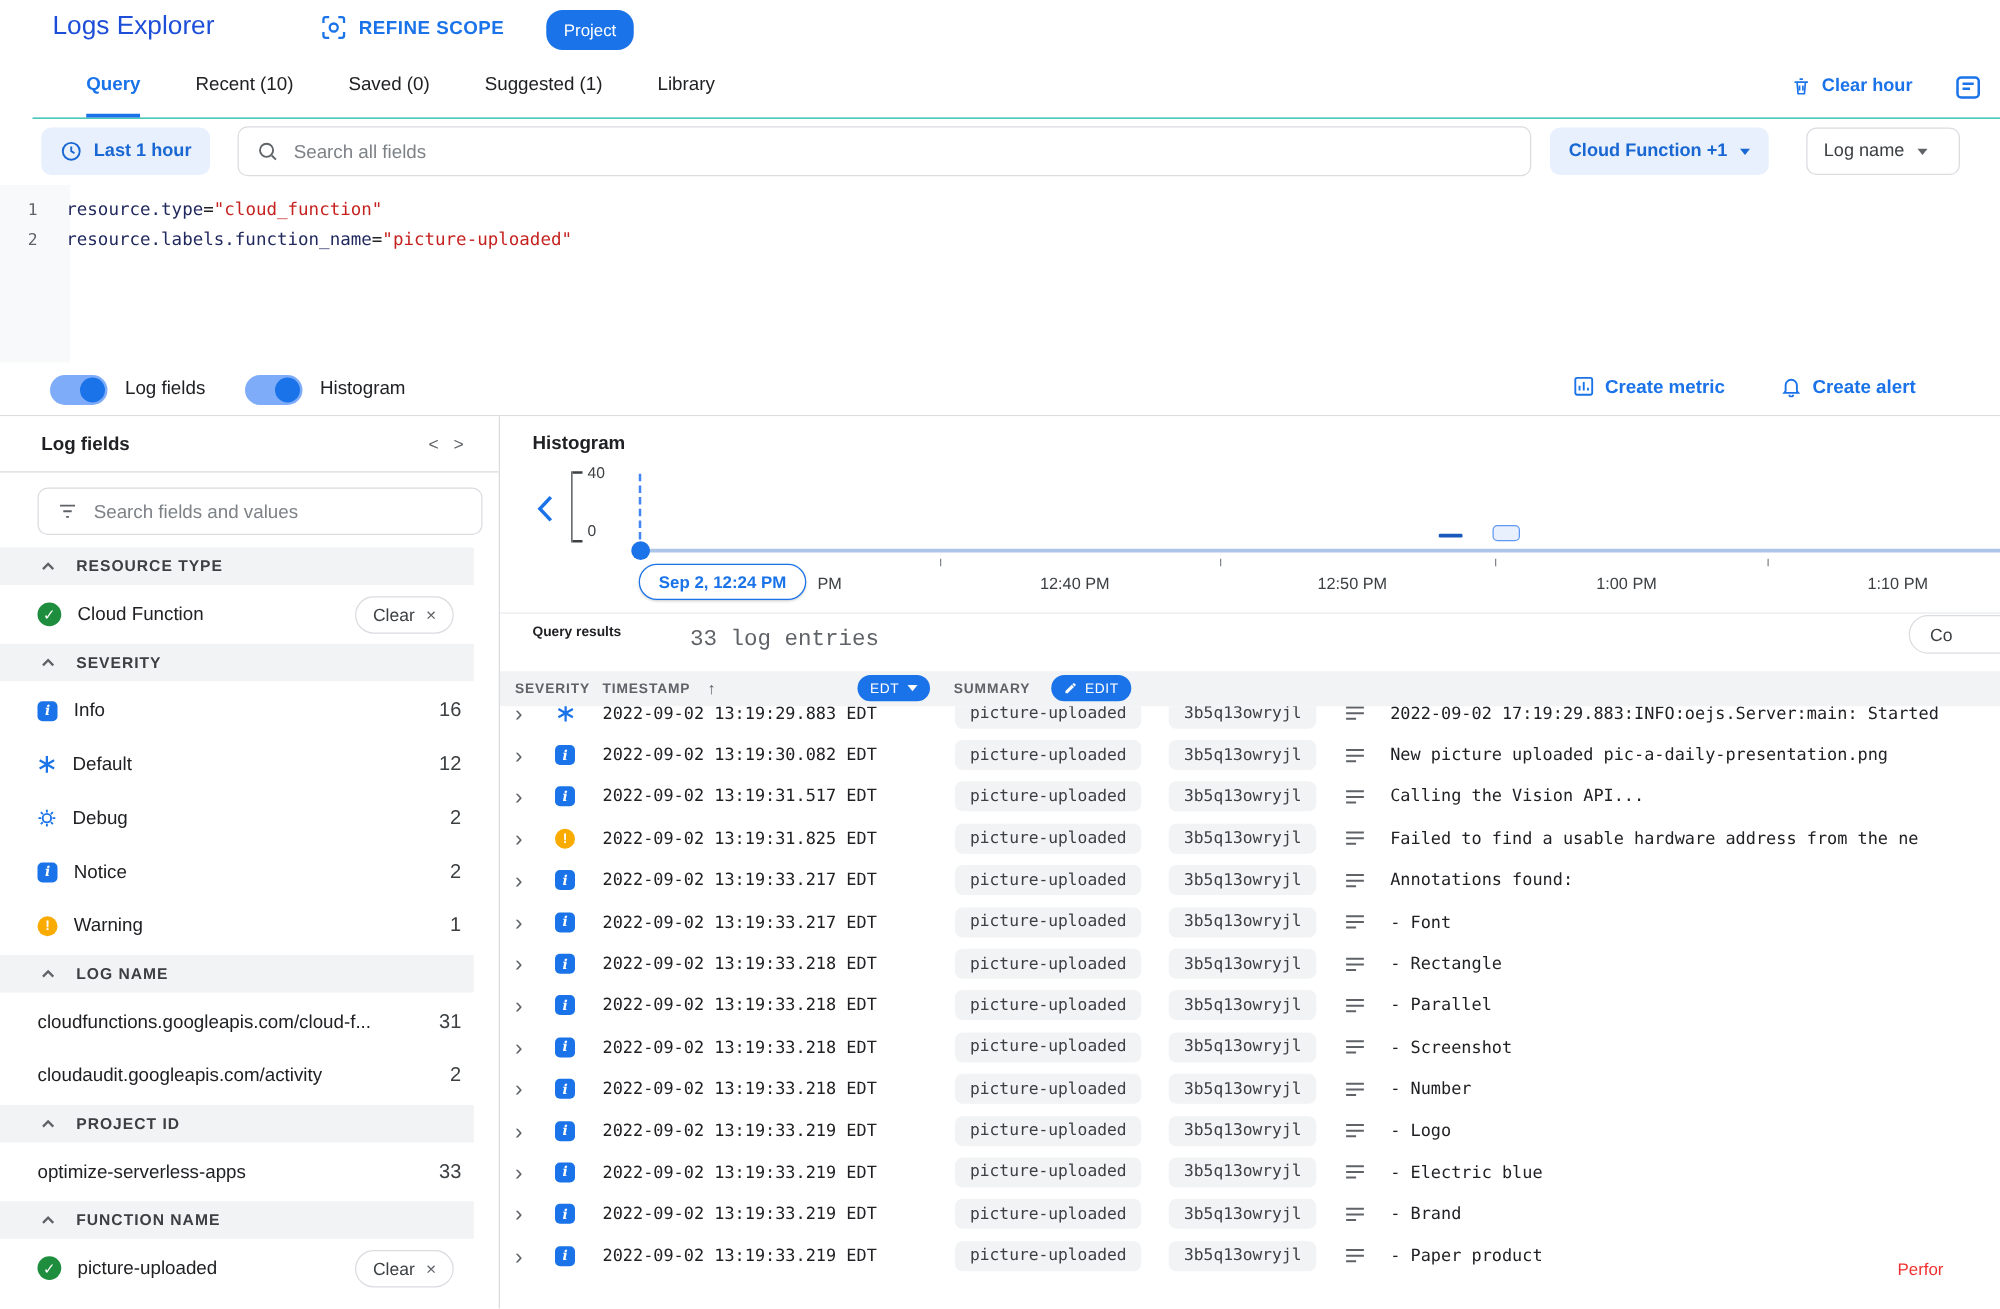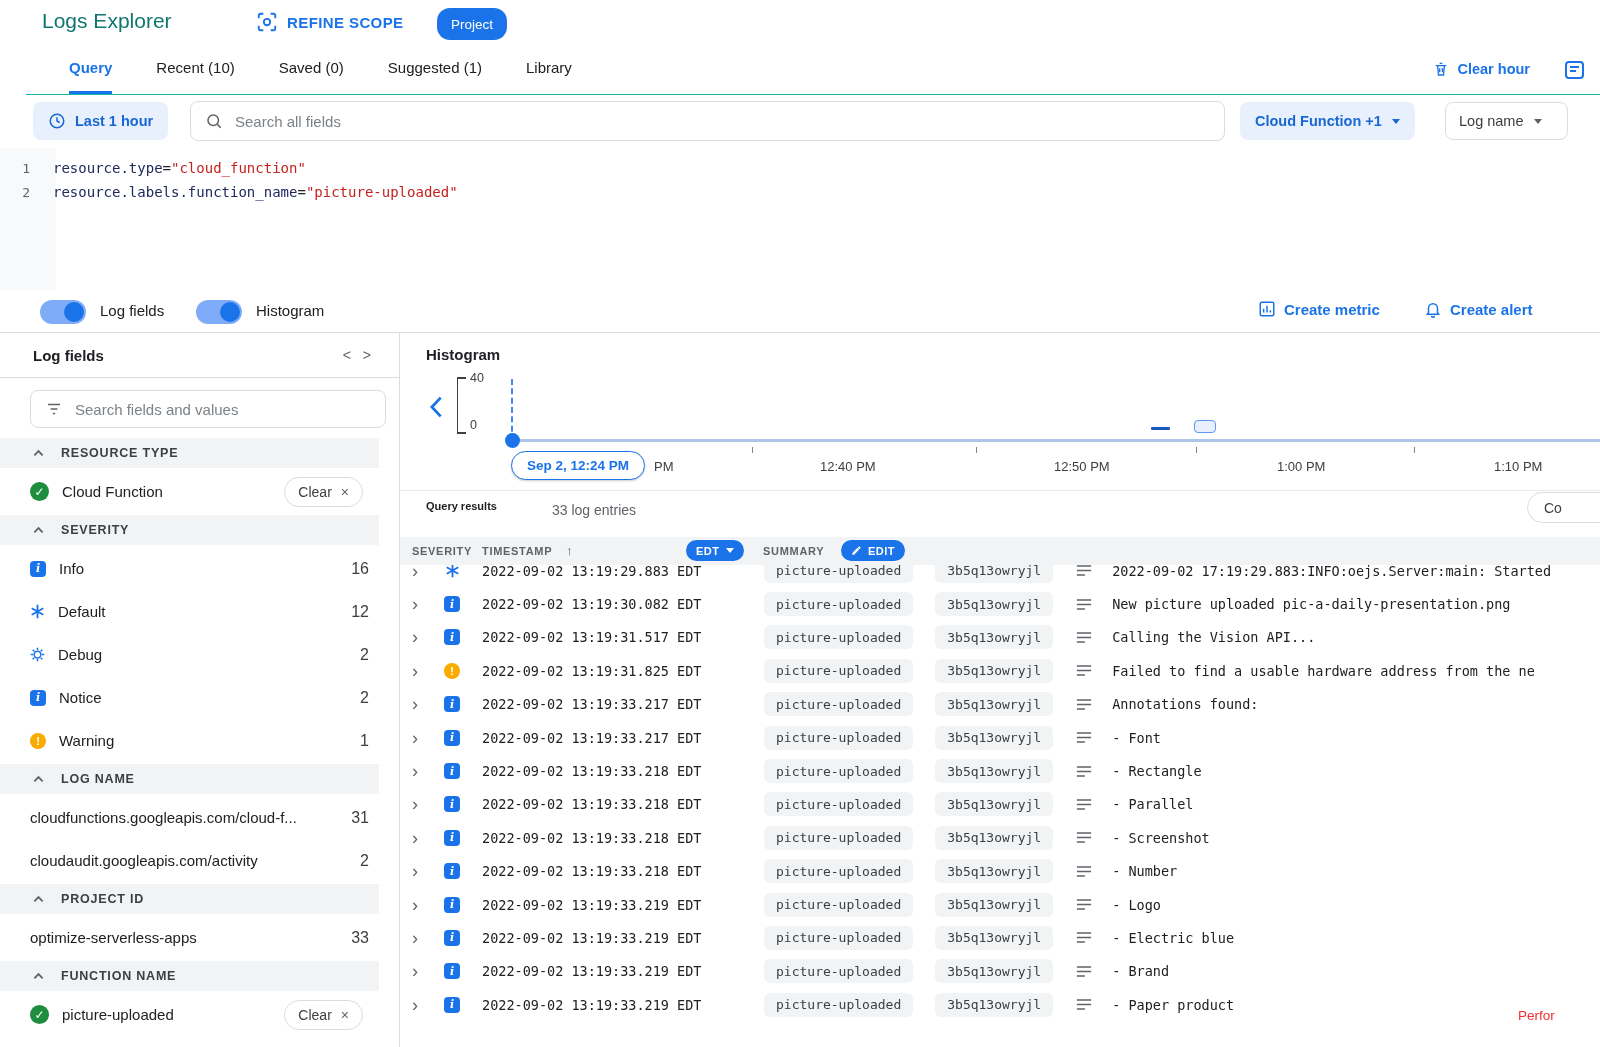--- a/index.html
+++ b/index.html
@@ -1,21 +1,21 @@
 <!DOCTYPE html>
 <html><head>
 <meta charset="utf-8">
 <style>
   * { margin:0; padding:0; box-sizing:border-box; }
   html,body { background:#fff; }
   body { font-family:"Liberation Sans", sans-serif; color:#202124; }
   .app { position:relative; width:1600px; height:1047px; background:#fff; overflow:hidden; }
 
   
-  .page-title { position:absolute; left:42px; top:9px; font-size:21px; color:#0f766e; }
+  .page-title { position:absolute; left:42px; top:9px; font-size:21px; color:#1d4ed8; }
   .refine-btn { position:absolute; left:256px; top:11px; display:flex; align-items:center; gap:9px;
                 font-size:15px; font-weight:700; letter-spacing:.4px; color:#1a73e8; cursor:pointer; background:none; border:none; }
   .scope-badge { position:absolute; left:437px; top:8px; height:26px; border-radius:13px; background:#1a73e8;
                  color:#fff; font-size:13.5px; display:flex; align-items:center; padding:16px 14px; }
 
   
   .tabbar { position:absolute; left:0; right:0; top:43px; height:52px; border-bottom:1px solid #14b8a6;
             display:flex; align-items:stretch; padding-left:43px; gap:44px;margin-left:26px; }
   .tab { display:flex; align-items:center; font-size:15px; color:#202124; border-bottom:3px solid transparent; cursor:pointer; }
   .tab.active { color:#1a73e8; font-weight:700; border-bottom-color:#1a73e8; }
@@ -98,29 +98,29 @@
   .hbar-block { position:absolute; left:794px; top:87px; width:22px; height:13px; background:#e8f0fe; border:1.5px solid #5e97f6; border-radius:4px; }
   .tick { position:absolute; top:114px; width:1px; height:6px; background:#80868b; }
   .marker-pill { position:absolute; left:111px; top:118px; height:29px; border:1.5px solid #1a73e8; border-radius:15px;
                  background:#fff; color:#1a73e8; font-size:13.5px; font-weight:700; display:flex; align-items:center;
                  padding:0 15px; z-index:3; box-shadow:0 1px 2px rgba(60,64,67,.25); cursor:pointer; }
   .axlab { position:absolute; top:126px; font-size:13px; color:#3c4043; white-space:nowrap; }
   .hist-divider { position:absolute; left:0; right:0; top:157px; height:1px; background:#e8eaed; }
 
   
   .qr-title { position:absolute; left:26px; top:167px; font-size:11px; font-weight:700; }
-  .qr-count { position:absolute; left:152px; top:169px; font-size:14px; color:#5f6368; }
+  .qr-count { position:absolute; left:152px; top:169px; font-size:18px; color:#5f6368;font-family:Liberation Mono, monospace; }
   .qr-partial-btn { position:absolute; left:1127px; top:159px; height:31px; width:110px; border:1px solid #dadce0;
                     border-radius:16px; background:#fff; display:flex; align-items:center; padding-left:16px;
                     font-size:14px; color:#3c4043; cursor:pointer; }
   .thead { position:absolute; left:0; right:0; top:204px; height:28px; background:#f1f3f4; }
   .th { position:absolute; top:8px; font-size:11px; font-weight:700; letter-spacing:.7px; color:#5f6368; }
   .sort-arrow { position:absolute; left:166px; top:6px; font-size:13px; color:#5f6368; cursor:pointer; }
   .hdr-pill { position:absolute; top:3px; height:21px; border-radius:11px; background:#1a73e8; color:#fff;
-              display:flex; align-items:center; gap:6px; padding:0 10px; font-size:11px; font-weight:700;
+              display:flex; align-items:center; gap:6px; padding:0 10px; font-size:11px; font-weight:400;
               letter-spacing:.5px; border:none; cursor:pointer; }
   .rows { position:absolute; left:0; right:0; top:232px; bottom:0; overflow:hidden; }
   .row { height:33.4px; display:flex; align-items:center; }
   .rows .row:first-child { margin-top:-11px; }
   .r-exp { margin-left:12px; width:22px; color:#5f6368; font-size:18px; line-height:1; cursor:pointer; }
   .sev { width:16px; margin-left:10px; display:flex; justify-content:center; align-items:center; flex:none; }
   .sev .v-info, .sev .v-default, .sev .v-warning { display:none; }
   .sev[data-sev="info"] .v-info { display:flex; }
   .sev[data-sev="default"] .v-default { display:flex; }
   .sev[data-sev="warning"] .v-warning { display:flex; }
@@ -385,21 +385,21 @@
       <div class="sel-line"></div>
       <div class="baseline"></div>
       <div class="hbar-dash"></div>
       <div class="hbar-block"></div>
       <div class="sel-dot"></div>
       <div class="tick" style="left:352px;"></div>
       <div class="tick" style="left:576px;"></div>
       <div class="tick" style="left:796px;"></div>
       <div class="tick" style="left:1014px;"></div>
       <div class="axlab" style="left:254px;">PM</div>
-      <div class="axlab" style="left:420px;">12:40 PM</div>
+      <div class="axlab" style="left:432px;">12:40 PM</div>
       <div class="axlab" style="left:654px;">12:50 PM</div>
       <div class="axlab" style="left:877px;">1:00 PM</div>
       <div class="axlab" style="left:1094px;">1:10 PM</div>
       <div class="marker-pill">Sep 2, 12:24 PM</div>
       <div class="hist-divider"></div>
 
       <div class="qr-title">Query results</div>
       <div class="qr-count">33 log entries</div>
       <button class="qr-partial-btn">Co</button>
 

